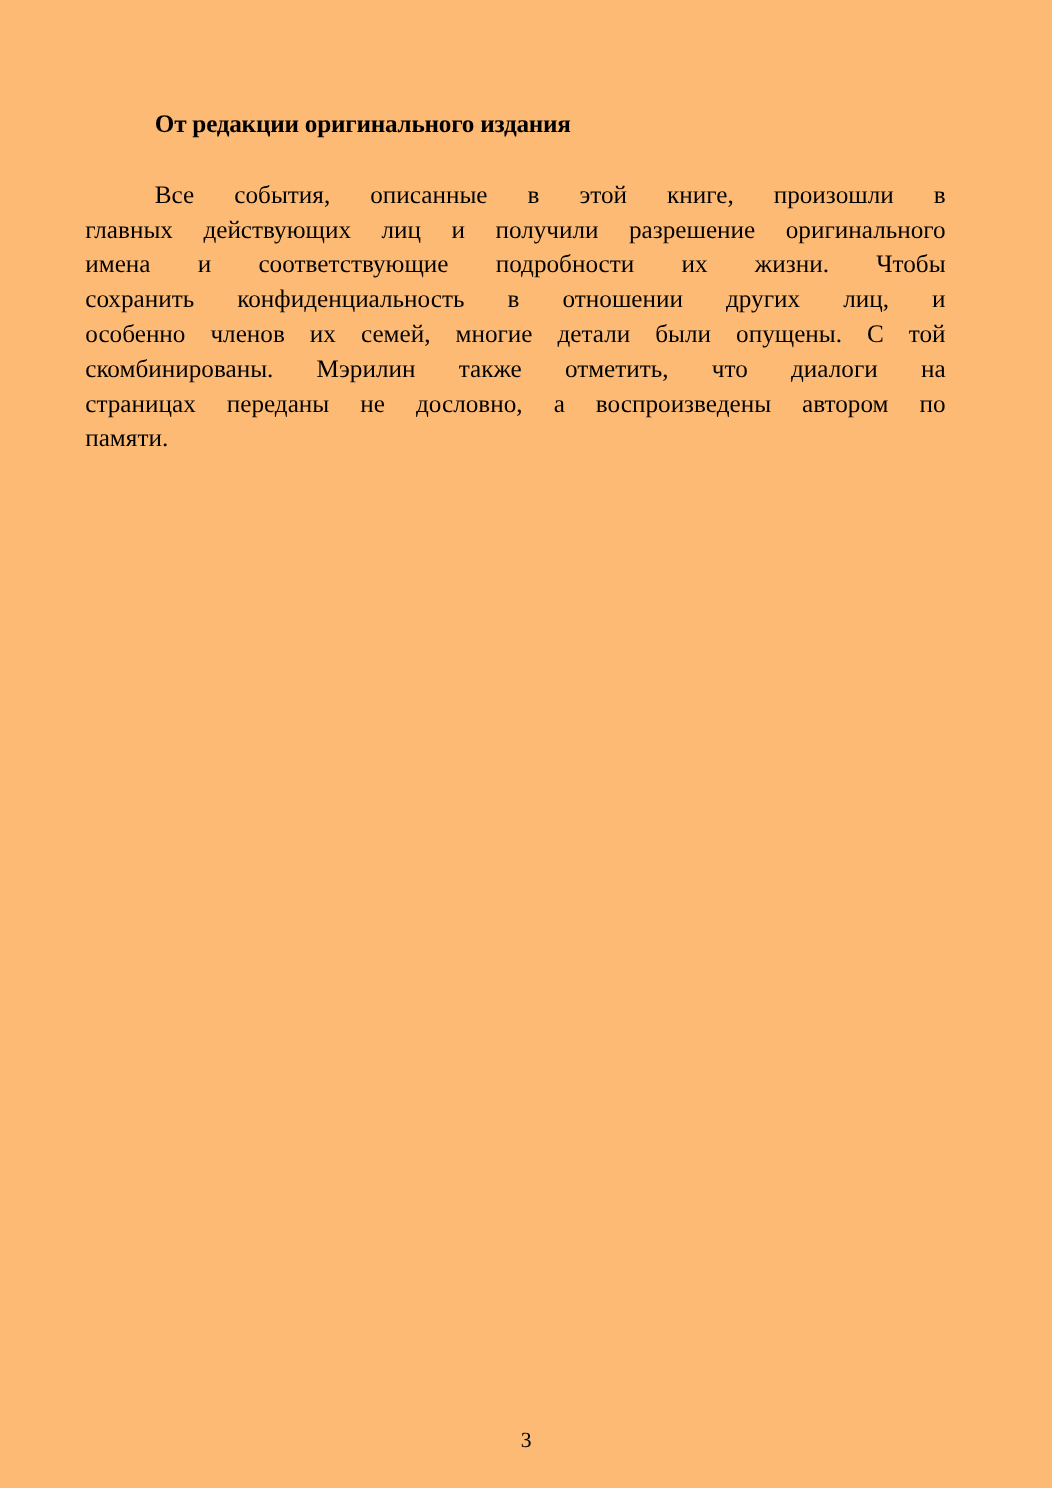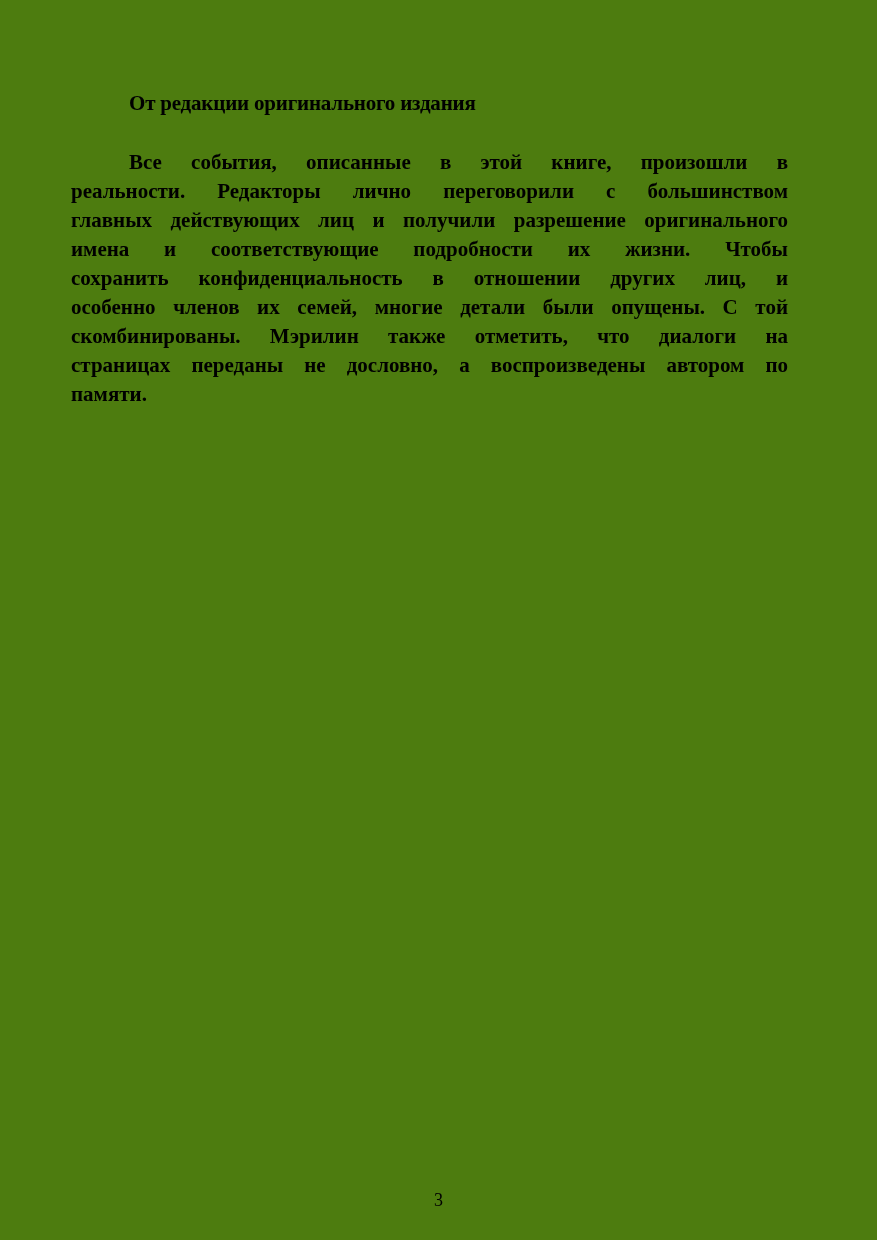--- a/index.html
+++ b/index.html
@@ -13,21 +13,21 @@
       position: relative;
       overflow: hidden;
       font-family: "Liberation Serif", "DejaVu Serif", serif;
       color: #000000;
     }
     .page {
       position: absolute;
       left: 0; top: 0;
       width: 877px;
       height: 1240px;
-      background: #4d7c0f;
+      background: #fdba74;
     }
     .heading {
       position: absolute;
       left: 129px;
       top: 90px;
       font-size: 21px;
       font-weight: bold;
       letter-spacing: -0.2px;
       line-height: 26px;
       white-space: nowrap;
@@ -39,21 +39,20 @@
       width: 717px;
       font-size: 21px;
       line-height: 29px;
     }
     .line {
       display: block;
       text-align: justify;
       text-align-last: justify;
       white-space: nowrap;
       height: 29px;
-      font-weight: bold;
     }
     .line.indent {
       padding-left: 58px;
     }
     .line.last {
       text-align-last: left;
     }
     .page-number {
       position: absolute;
       left: 0;
@@ -65,21 +64,20 @@
     }
   </style>
 </head>
 <body>
 
 <div class="page">
   <div class="heading">От редакции оригинального издания</div>
 
   <div class="body-text">
     <span class="line indent">Все события, описанные в этой книге, произошли в</span>
-    <span class="line">реальности. Редакторы лично переговорили с большинством</span>
     <span class="line">главных действующих лиц и получили разрешение оригинального</span>
     <span class="line">имена и соответствующие подробности их жизни. Чтобы</span>
     <span class="line">сохранить конфиденциальность в отношении других лиц, и</span>
     <span class="line">особенно членов их семей, многие детали были опущены. С той</span>
     <span class="line">скомбинированы. Мэрилин также отметить, что диалоги на</span>
     <span class="line">страницах переданы не дословно, а воспроизведены автором  по</span>
     <span class="line last">памяти.</span>
   </div>
 
   <div class="page-number">3</div>

